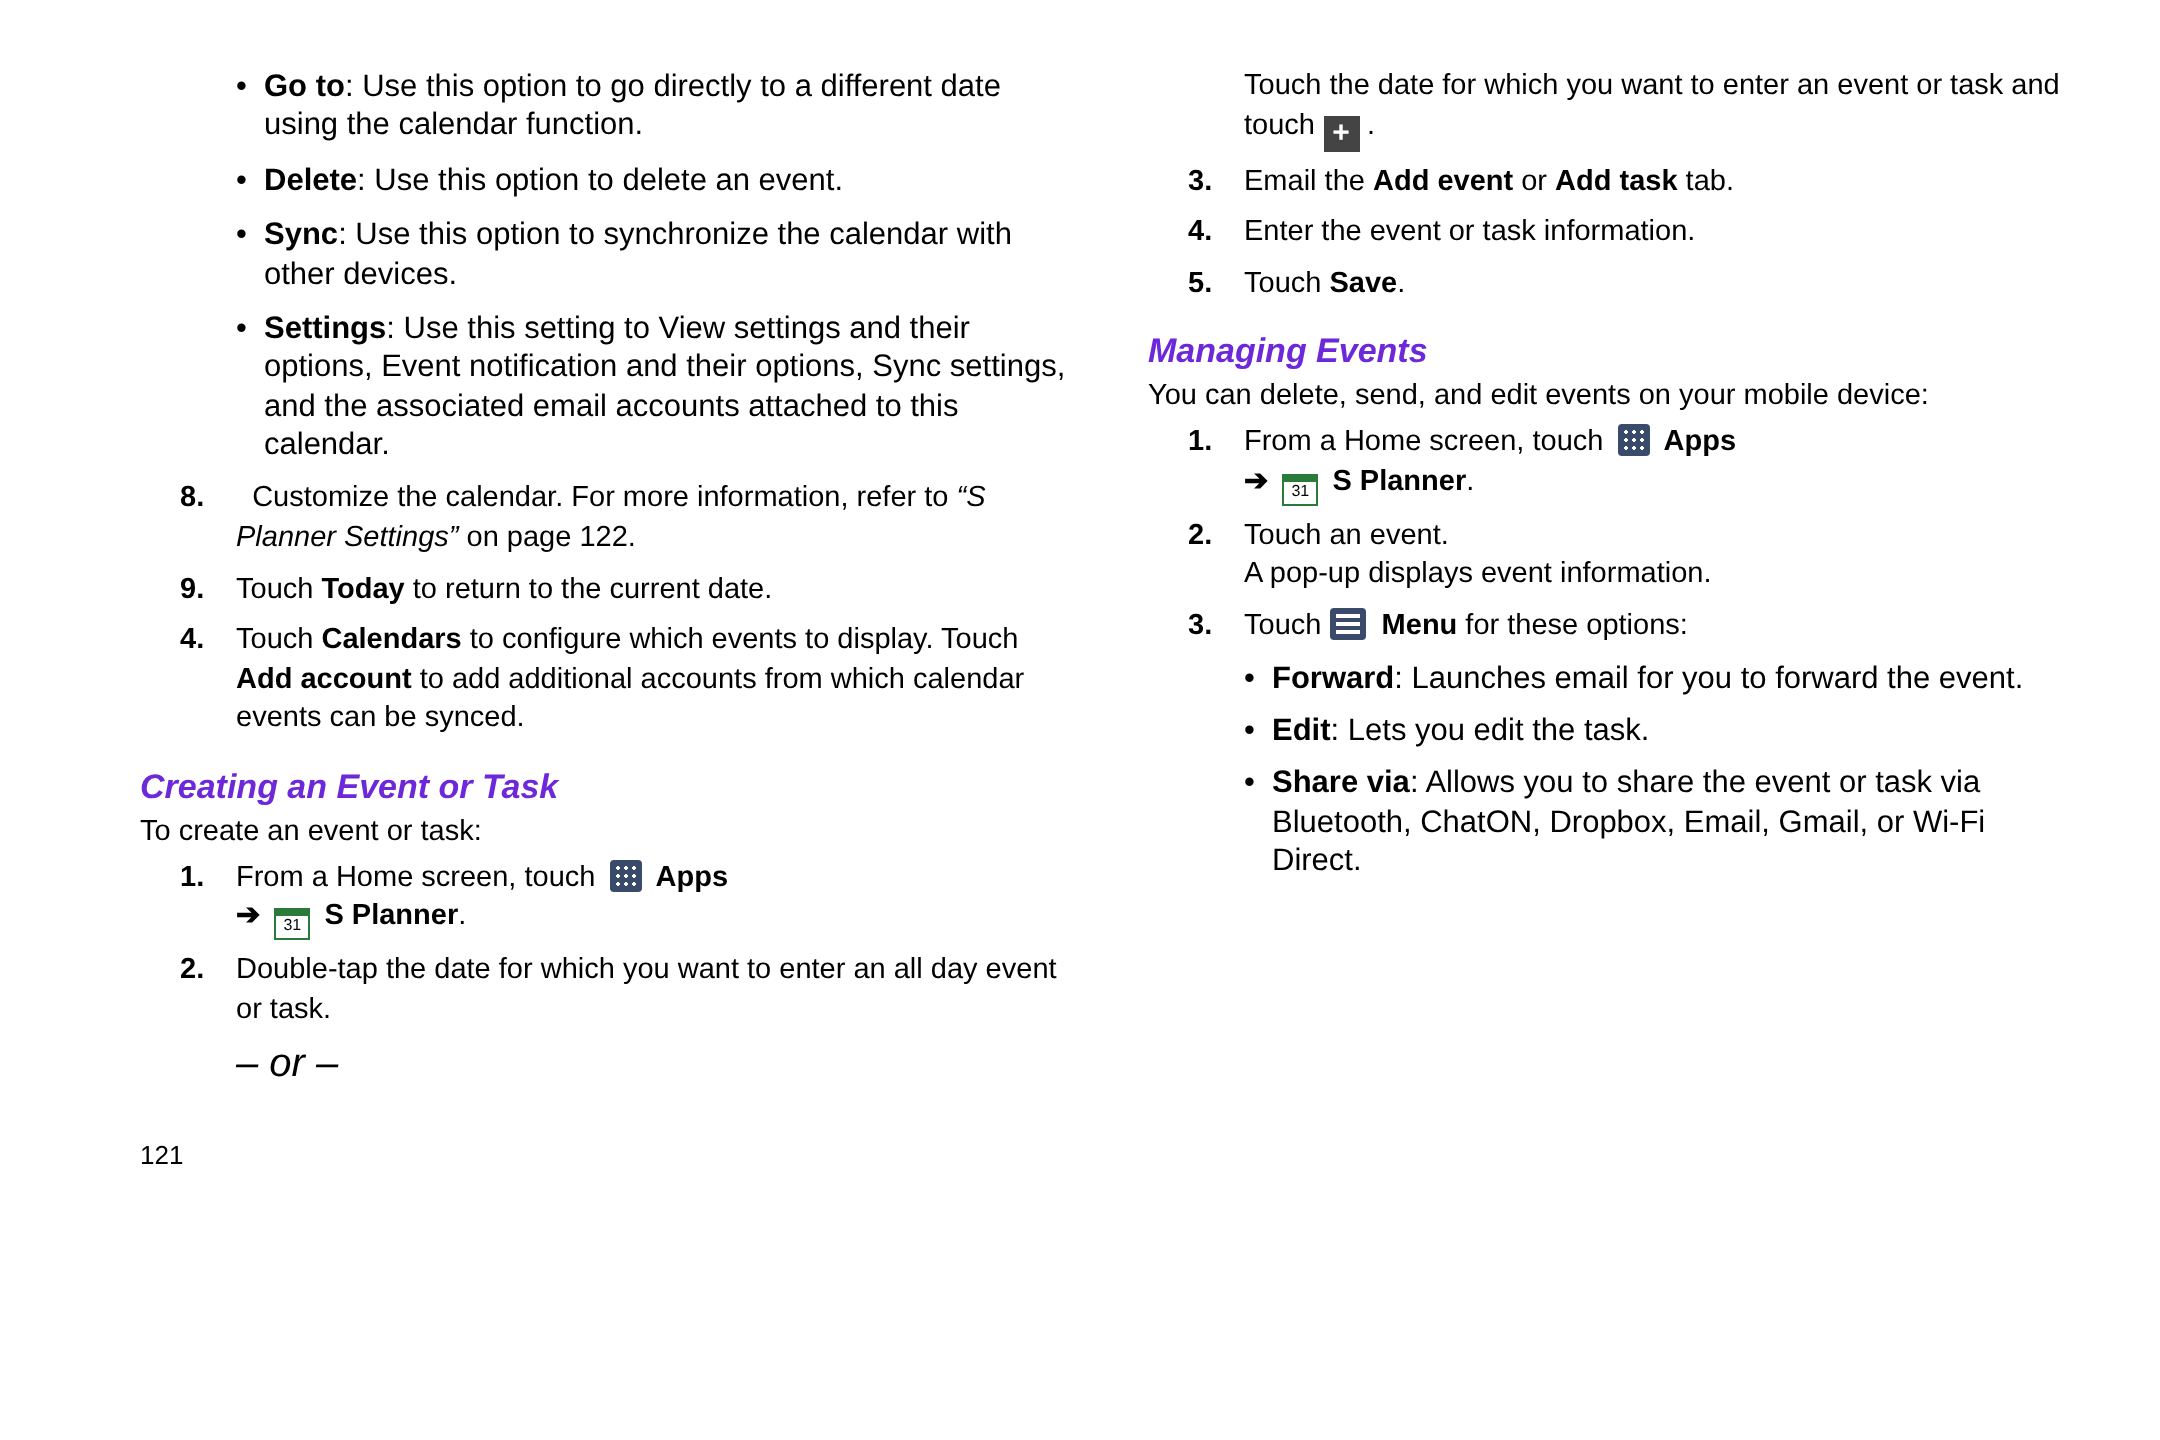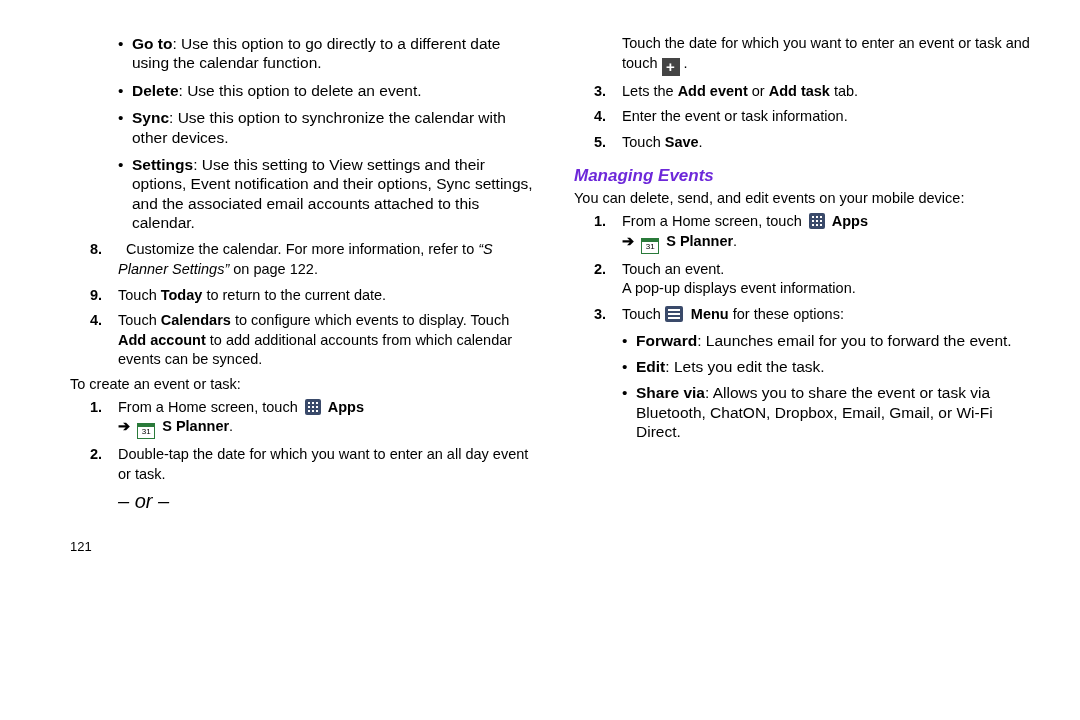--- a/index.html
+++ b/index.html
@@ -192,20 +192,21 @@
       <li>
         <span class="num">9.</span>
         <span>Touch </span><b>Today</b><span> to return to the current date.</span>
       </li>
       <li>
         <span class="num">4.</span>
         <span>Touch </span><b>Calendars</b><span> to configure which events to display. Touch </span><b>Add account</b><span> to add additional accounts from which calendar events can be synced.</span>
       </li>
     </ol>
 
+    <div class="heading">Creating an Event or Task</div>
     <p class="intro">To create an event or task:</p>
 
     <ol class="num-list">
       <li>
         <span class="num">1.</span>
         <span>From a Home screen, touch </span>
         <span class="inline-icon apps-icon"></span>
         <b>Apps</b><br>
         <span class="arrow">➔</span>
         <span class="inline-icon planner-icon">31</span>
@@ -225,21 +226,21 @@
 
     <div style="padding-left:48px; margin-bottom:6px; font-size:14.5px; line-height:1.35;">
       <span>Touch the date for which you want to enter an event or task and touch </span>
       <span class="plus-icon">+</span>
       <span>.</span>
     </div>
 
     <ol class="num-list">
       <li>
         <span class="num">3.</span>
-        <span>Lets the </span><b>Add event</b><span> or </span><b>Add task</b><span>  tab.</span>
+        <span>Email the </span><b>Add event</b><span> or </span><b>Add task</b><span>  tab.</span>
       </li>
       <li>
         <span class="num">4.</span>
         <span>Enter the event or task information.</span>
       </li>
       <li>
         <span class="num">5.</span>
         <span>Touch </span><b>Save</b><span>.</span>
       </li>
     </ol>

